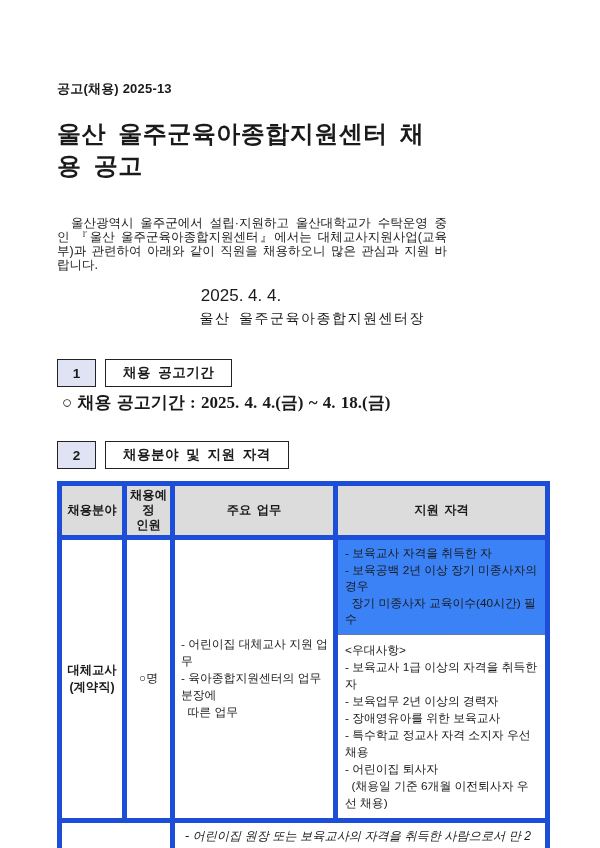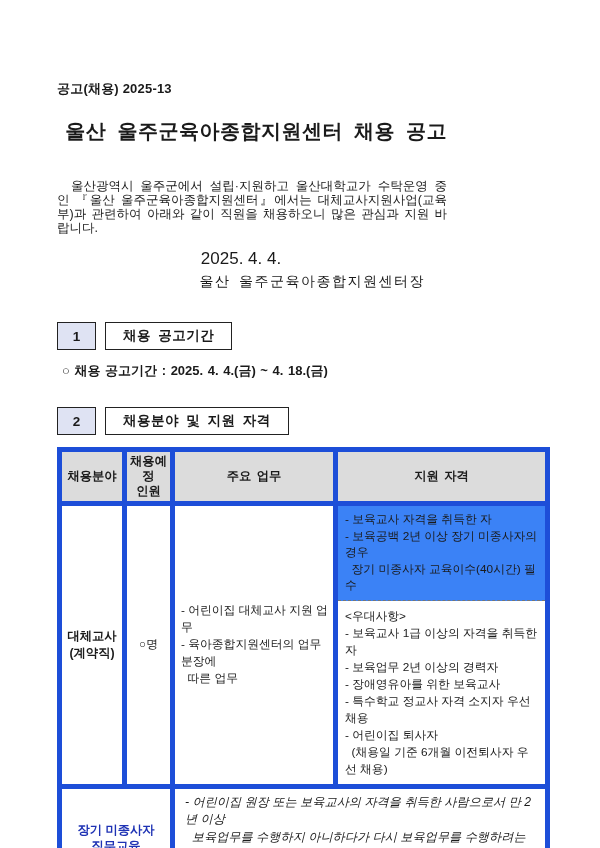--- a/index.html
+++ b/index.html
@@ -8,22 +8,22 @@
     box-sizing:border-box;
     width:504px;height:848px;
     padding:80px 57px 0 57px;
     background:#ffffff;
     color:#1a1a1a;
     font-family:"Liberation Sans","DejaVu Sans",sans-serif;
   }
   .doc-number{font-size:13px;font-weight:bold;letter-spacing:.2px;}
   .page-title{
     margin:20px 0 0 0;
-    text-align:right;
-    font-size:20px;font-weight:bold;
+    text-align:left;
+    font-size:24px;font-weight:bold;
     word-spacing:5px;letter-spacing:.5px;
   }
   .intro{
     margin:34px 0 8px 0;
     font-size:12.5px;line-height:14px;
     text-align:justify;text-indent:14px;
     word-spacing:1px;
   }
   .date-line{margin-top:14px;text-align:center;font-size:17px;padding-right:22px;}
   .signer-line{margin-top:4px;text-align:right;font-size:14px;letter-spacing:1.5px;padding-right:22px;word-spacing:3px;}
@@ -37,21 +37,21 @@
     display:flex;align-items:center;justify-content:center;
     font-size:13.5px;font-weight:bold;
   }
   .title-box{
     box-sizing:border-box;height:28px;
     border:1.6px solid #222;background:#fff;
     display:flex;align-items:center;
     padding:0 17px;
     font-size:13.5px;font-weight:bold;letter-spacing:.5px;word-spacing:3px;
   }
-  .bullet-line{margin-top:12px;padding-left:5px;font-size:13px;font-weight:bold;word-spacing:1px;}
+  .bullet-line{margin-top:4px;padding-left:5px;font-size:17px;font-weight:bold;word-spacing:1px;font-family:Liberation Serif, serif;}
 
   table.recruit{
     margin-top:12px;
     width:488px;
     border-collapse:collapse;
     table-layout:fixed;
     border:1.5px solid #111;
     border-top-width:2.2px;
     border-bottom-width:2.2px;
     font-size:11.8px;

